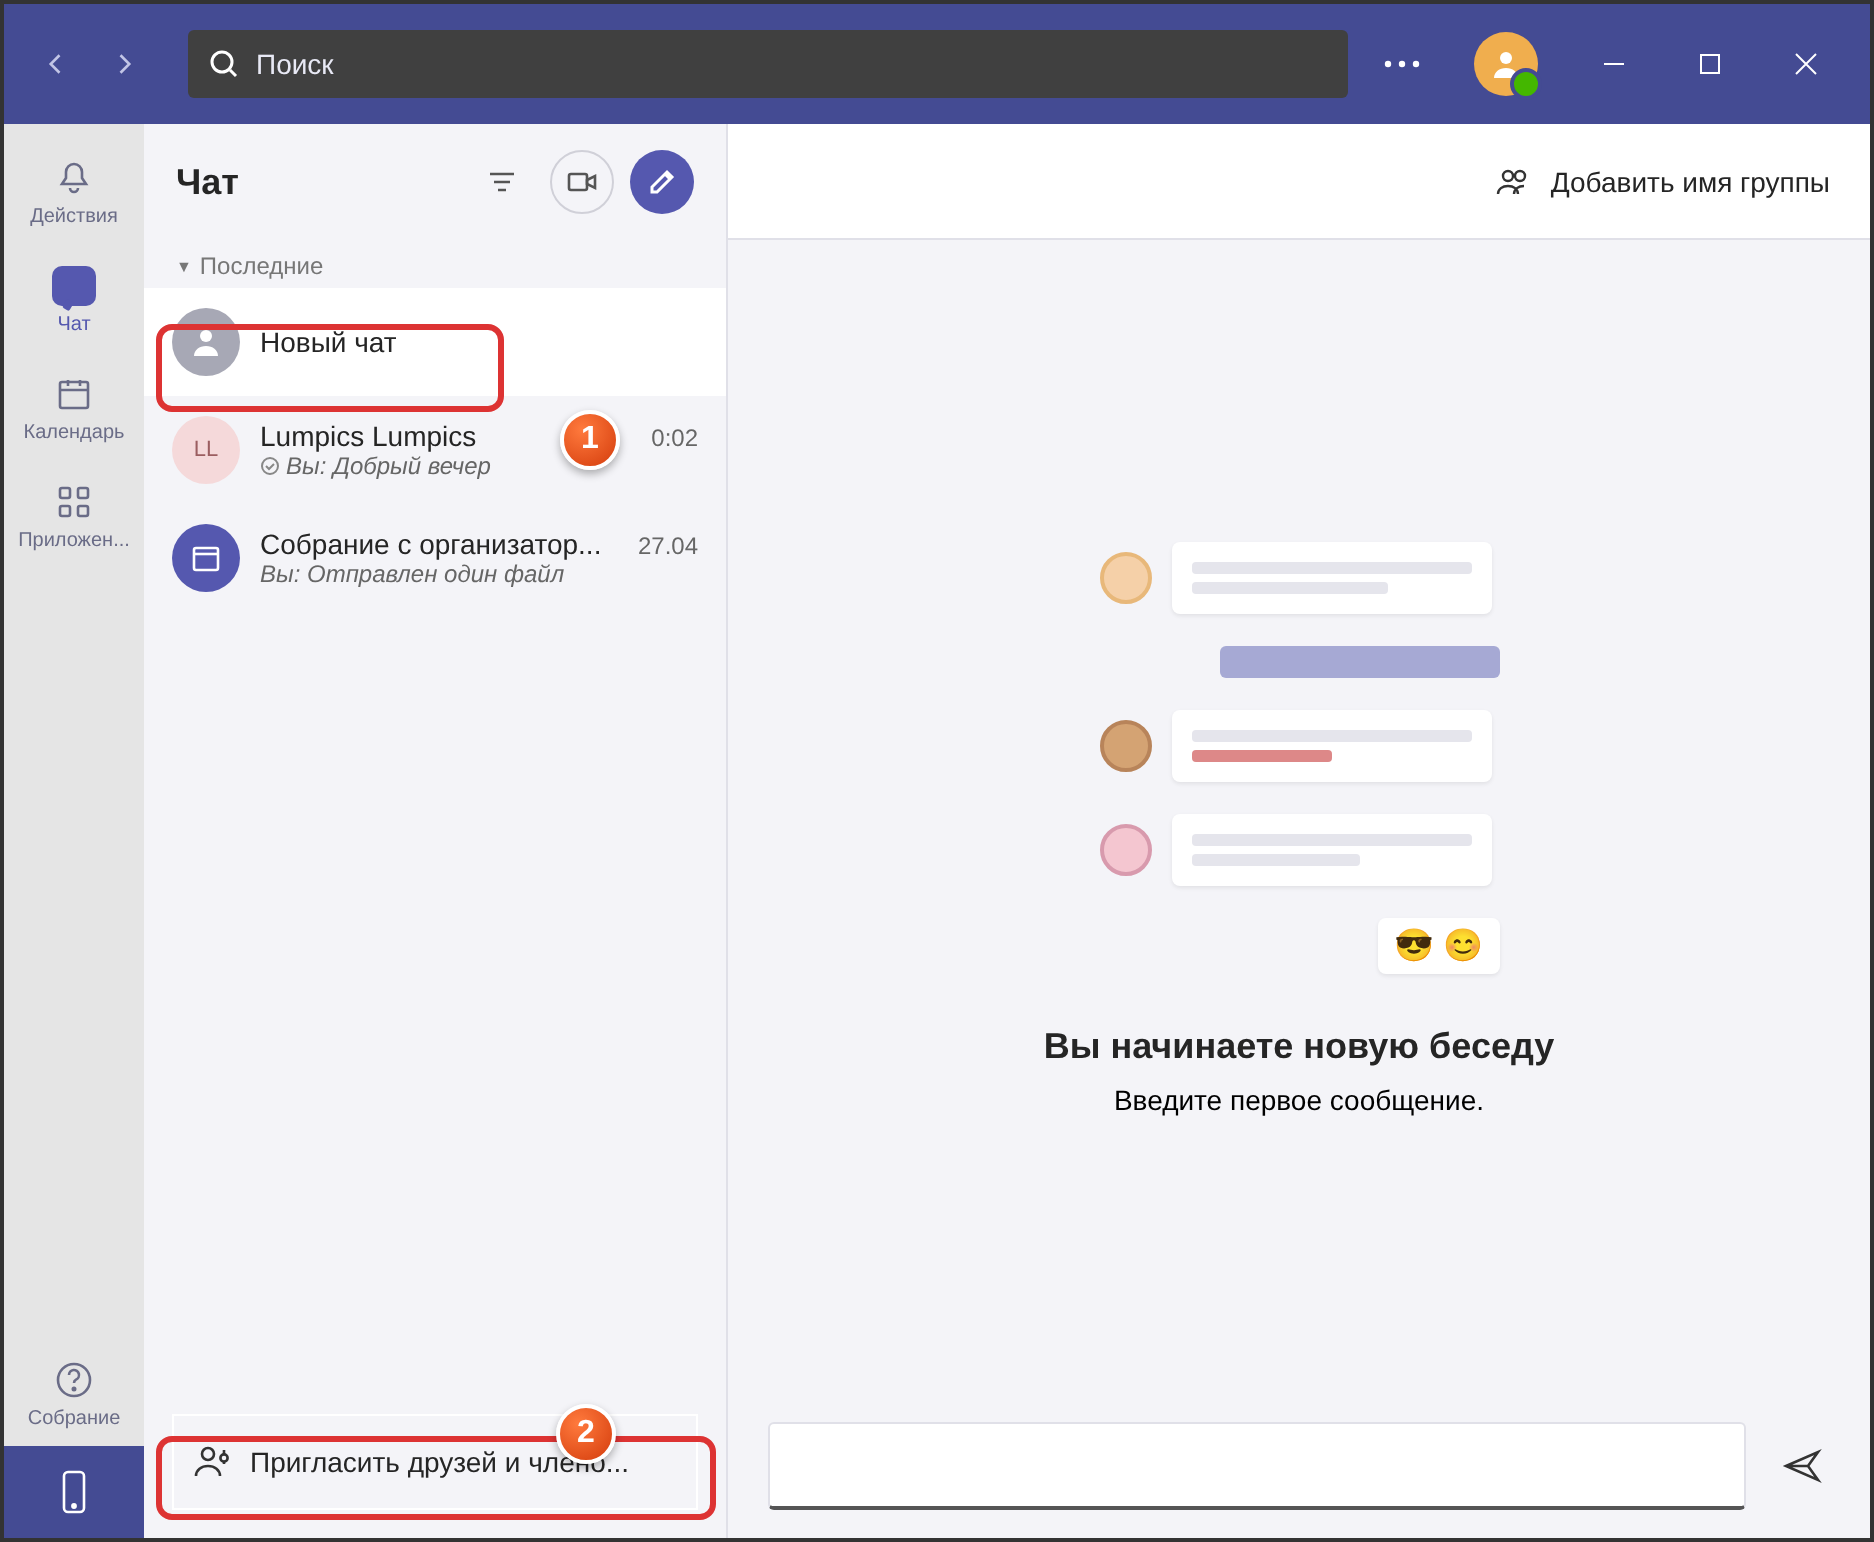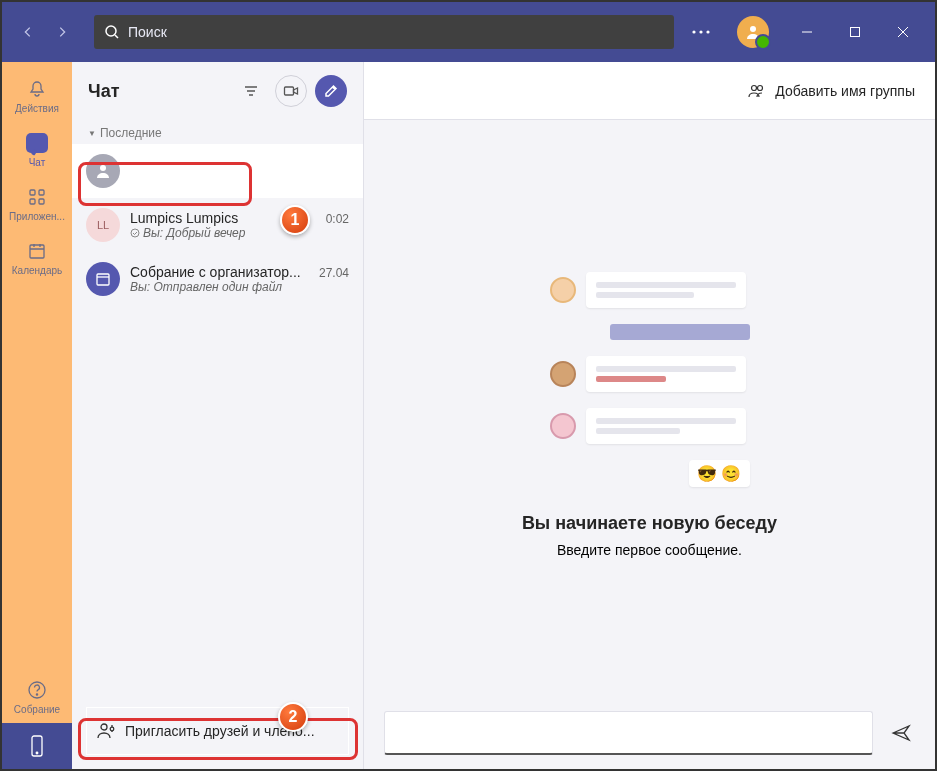--- a/index.html
+++ b/index.html
@@ -13,21 +13,21 @@
 .search-box svg { margin-right: 8px; }
 .search-text { font-size: 14px; color: #e8e9f5; }
 .titlebar-right { display: flex; align-items: center; gap: 4px; margin-left: auto; }
 .dots-btn { width: 40px; height: 40px; display: flex; align-items: center; justify-content: center; color: #fff; cursor: pointer; }
 .avatar-btn { width: 32px; height: 32px; border-radius: 50%; background: #f0ae4e; position: relative; margin: 0 12px; }
 .avatar-btn::after { content: ''; position: absolute; bottom: -2px; right: -2px; width: 12px; height: 12px; border-radius: 50%; background: #44b700; border: 2px solid #444b93; }
 .avatar-btn svg { position: absolute; top: 50%; left: 50%; transform: translate(-50%,-50%); }
 .win-btn { width: 44px; height: 40px; display: flex; align-items: center; justify-content: center; color: #fff; cursor: pointer; }
 
 
-.leftrail { position: absolute; left: 0; top: 60px; bottom: 0; width: 70px; background: #fdba74; display: flex; flex-direction: column; align-items: center; padding-top: 6px; }
+.leftrail { position: absolute; left: 0; top: 60px; bottom: 0; width: 70px; background: #e5e5e5; display: flex; flex-direction: column; align-items: center; padding-top: 6px; }
 .rail-item { width: 68px; height: 54px; display: flex; flex-direction: column; align-items: center; justify-content: center; gap: 2px; color: #6a6c87; cursor: pointer; font-size: 10px; }
 .rail-item.active { color: #5558af; }
 .rail-item .icon { width: 24px; height: 24px; display: flex; align-items: center; justify-content: center; }
 .rail-item.active .chat-bubble { background: #5558af; }
 .chat-bubble { width: 22px; height: 20px; background: #6a6c87; border-radius: 5px; position: relative; }
 .chat-bubble::after { content: ''; position: absolute; bottom: -2px; left: 6px; width: 4px; height: 5px; background: inherit; border-radius: 1px; transform: rotate(30deg); }
 .rail-spacer { flex: 1; }
 .rail-mobile { width: 70px; height: 46px; background: #444b93; display: flex; align-items: center; justify-content: center; color: #fff; }
 
 
@@ -148,36 +148,36 @@
   </div>
   <div class="rail-item active">
     <div class="icon">
         <div class="chat-bubble"></div>
       </div>
     <span>Чат</span>
   </div>
   <div class="rail-item">
     <div class="icon">
       <svg width="20" height="20" viewBox="0 0 20 20" fill="none" stroke="currentColor" stroke-width="1.3">
+          <rect x="3" y="4" width="14" height="13" rx="1"></rect>
+          <path d="M3 8 H17 M7 3v3 M13 3v3"></path>
+        </svg>
+    </div>
+    <span>Календарь</span>
+  </div>
+  <div class="rail-item">
+    <div class="icon">
+      <svg width="20" height="20" viewBox="0 0 20 20" fill="none" stroke="currentColor" stroke-width="1.3">
           <rect x="3" y="3" width="5" height="5" rx="1"></rect>
           <rect x="12" y="3" width="5" height="5" rx="1"></rect>
           <rect x="3" y="12" width="5" height="5" rx="1"></rect>
           <rect x="12" y="12" width="5" height="5" rx="1"></rect>
         </svg>
     </div>
     <span>Приложен...</span>
-  </div>
-  <div class="rail-item">
-    <div class="icon">
-      <svg width="20" height="20" viewBox="0 0 20 20" fill="none" stroke="currentColor" stroke-width="1.3">
-          <rect x="3" y="4" width="14" height="13" rx="1"></rect>
-          <path d="M3 8 H17 M7 3v3 M13 3v3"></path>
-        </svg>
-    </div>
-    <span>Календарь</span>
   </div>
   <div class="rail-spacer"></div>
   <div class="rail-item">
     <div class="icon">
       <svg width="20" height="20" viewBox="0 0 20 20" fill="none" stroke="currentColor" stroke-width="1.3">
           <circle cx="10" cy="10" r="8"></circle>
           <path d="M7.5 7.5a2.5 2.5 0 1 1 3.5 2.3c-.8.4-1 1-1 1.7"></path>
           <circle cx="10" cy="14.5" r="0.6" fill="currentColor"></circle>
         </svg>
     </div>
@@ -215,20 +215,25 @@
     <span class="chev">▼</span>
     <span>Последние</span>
   </div>
 
   <div class="chat-item selected">
     <div class="chat-avatar gray">
       <svg width="16" height="16" viewBox="0 0 16 16" fill="#fff">
           <circle cx="8" cy="5" r="3"></circle>
           <path d="M2 15c0-3 2.7-5 6-5s6 2 6 5"></path>
         </svg>
+    </div>
+    <div class="chat-body">
+      <div class="chat-line1">
+        <span class="chat-name">Новый чат</span>
+      </div>
     </div>
   </div>
 
   <div class="chat-item">
     <div class="chat-avatar pink">LL</div>
     <div class="chat-body">
       <div class="chat-line1">
         <span class="chat-name">Lumpics Lumpics</span>
         <span class="chat-time">0:02</span>
       </div>

